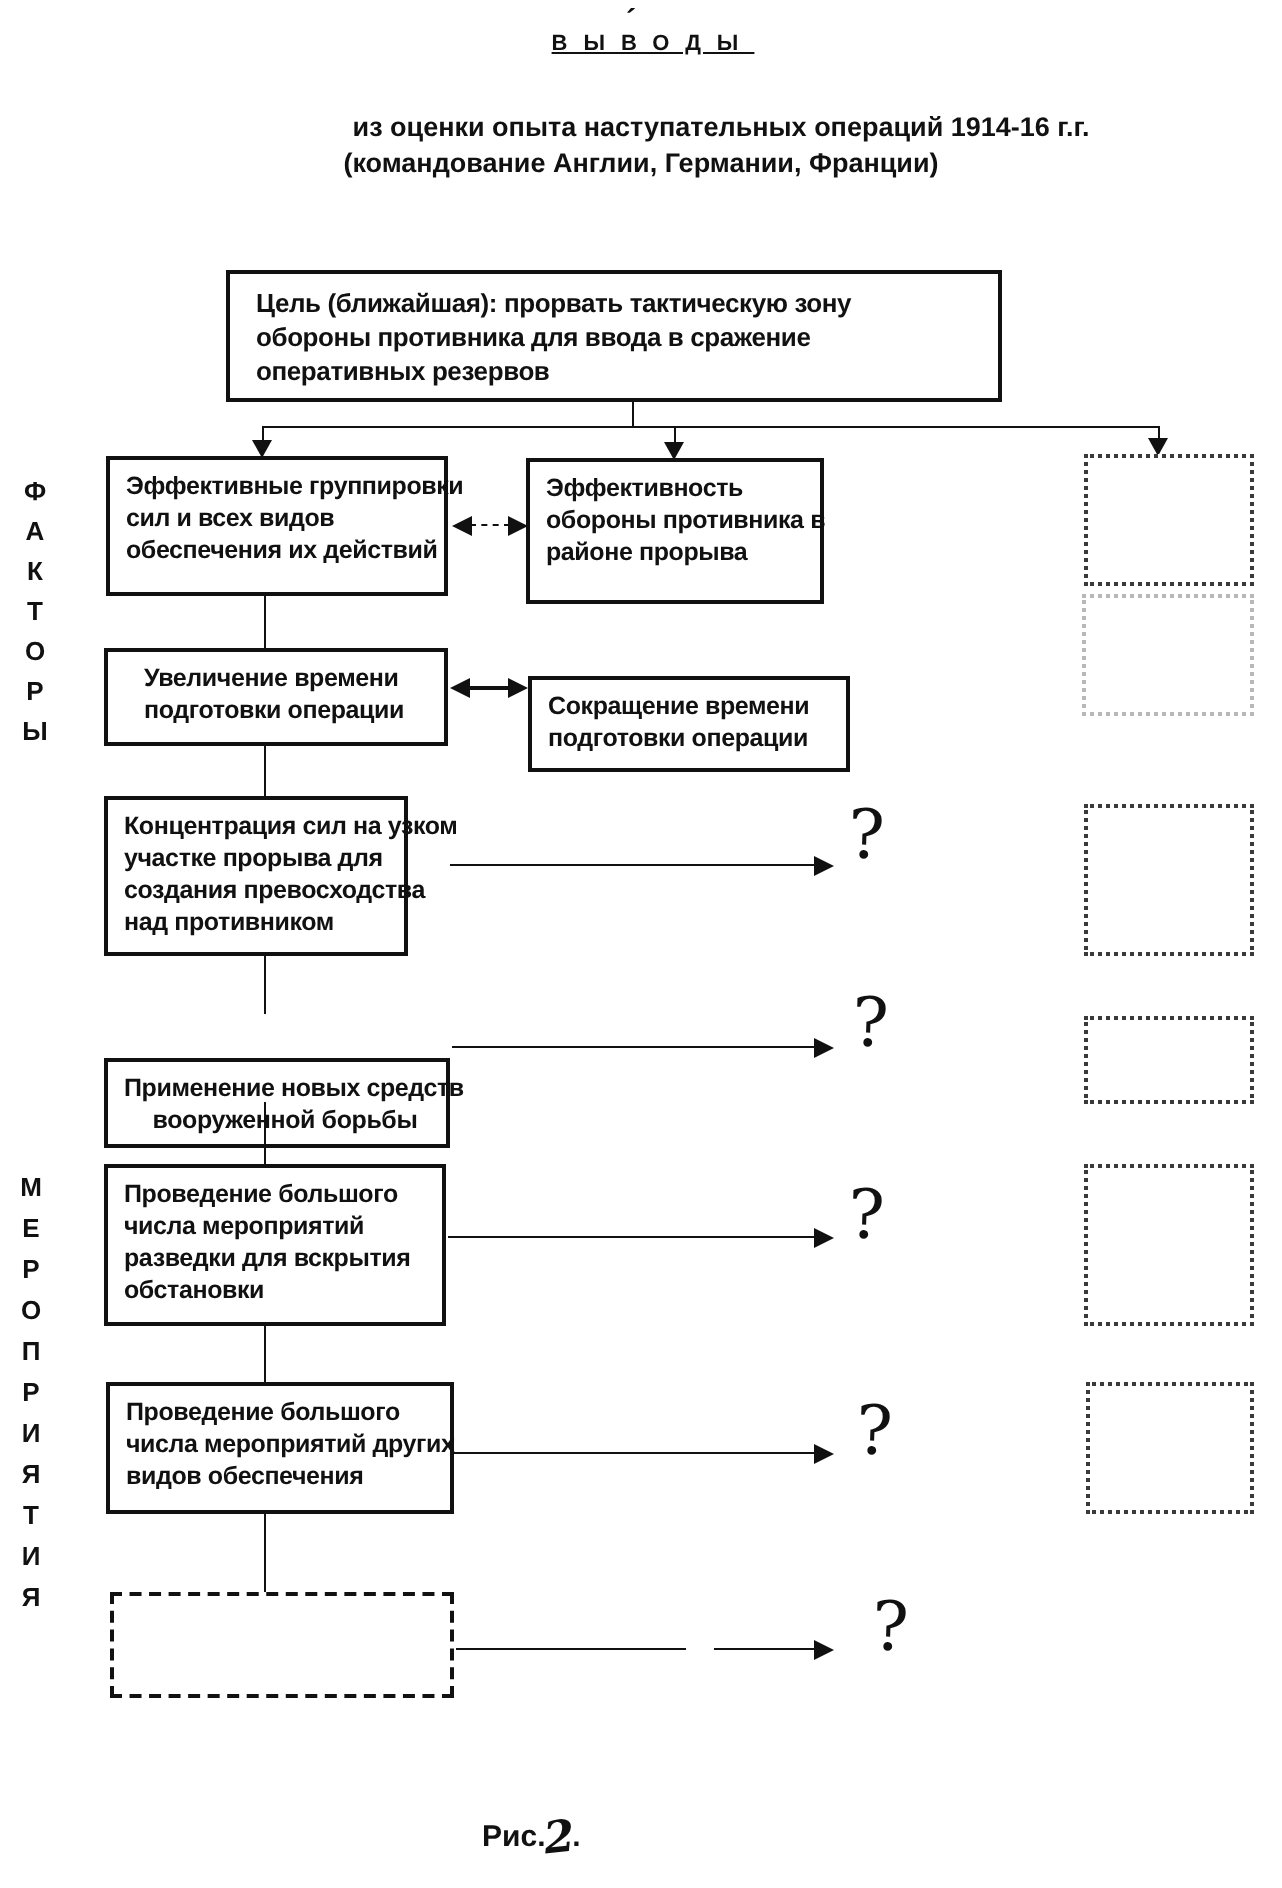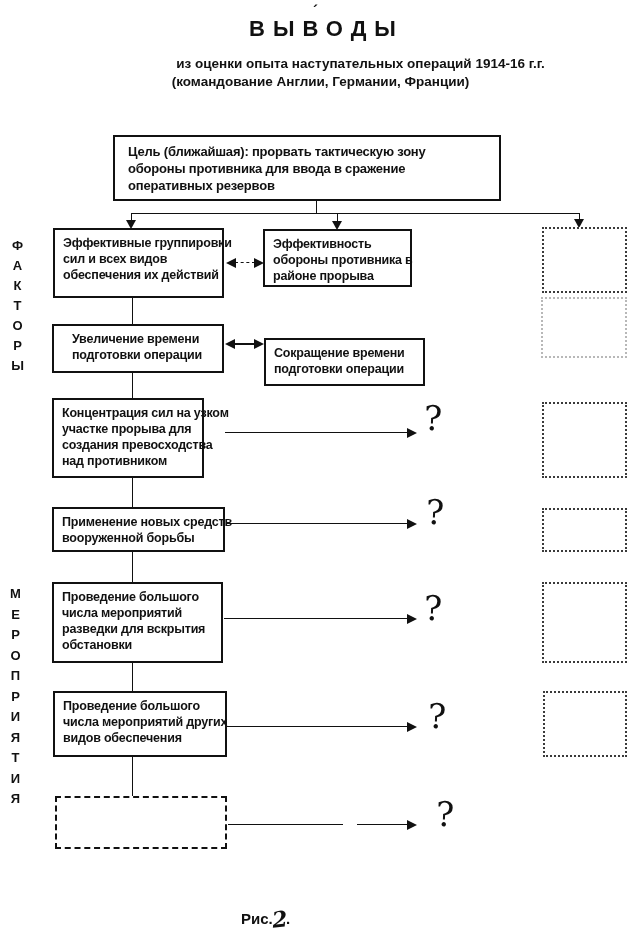--- a/index.html
+++ b/index.html
@@ -1,37 +1,37 @@
 <!DOCTYPE html>
 <html><head>
 <meta charset="utf-8">
 <style>
   html,body{margin:0;padding:0;background:#ffffff;}
   #page{position:relative;width:641px;height:944px;background:#ffffff;overflow:hidden;
         font-family:"Liberation Sans",sans-serif;color:#111;}
   .abs{position:absolute;}
   
-  .title{left:0;top:16px;width:641px;text-align:center;font-size:22px;font-weight:bold;
-         letter-spacing:8px;padding-left:12px;box-sizing:border-box;}
+  .title{left:0;top:16px;width:641px;text-align:center;font-size:11px;font-weight:bold;
+         letter-spacing:8px;padding-left:12px;box-sizing:border-box;text-decoration:underline;}
   .stress{left:313px;top:2px;font-size:15px;font-weight:bold;}
   .sub1{left:0;top:56px;width:641px;text-align:center;font-size:13.5px;font-weight:bold;padding-left:40px;}
   .sub2{left:0;top:74px;width:641px;text-align:center;font-size:13.5px;font-weight:bold;}
   
   .box{border:2px solid #111;background:#fff;font-size:12.5px;font-weight:bold;
        line-height:16px;white-space:pre;letter-spacing:-0.2px;box-sizing:border-box;
        padding:5px 0 0 8px;}
   .goal{left:113px;top:135px;width:388px;height:66px;border-width:2.5px;
         font-size:13px;line-height:17px;padding:6px 0 0 13px;}
   .b1{left:53px;top:228px;width:171px;height:70px;}
   .b2{left:52px;top:324px;width:172px;height:49px;padding-left:18px;}
   .b3{left:52px;top:398px;width:152px;height:80px;}
-  .b4{left:52px;top:507px;width:173px;height:45px;}
+  .b4{left:52px;top:529px;width:173px;height:45px;text-align:center;}
   .b5{left:52px;top:582px;width:171px;height:81px;}
   .b6{left:53px;top:691px;width:174px;height:66px;}
-  .m1{left:263px;top:229px;width:149px;height:58px;}
+  .m1{left:263px;top:229px;width:149px;height:73px;}
   .m2{left:264px;top:321px;width:161px;height:48px;margin-top:17px;}
   .dashedbox{border:2px dashed #111;background:#fff;box-sizing:border-box;}
   .b7{left:55px;top:796px;width:172px;height:53px;}
   .unk{border:2px dotted #3a3a3a;background:#fff;box-sizing:border-box;}
   .r1{left:542px;top:227px;width:85px;height:66px;}
   .r2{left:541px;top:297px;width:86px;height:61px;border-color:#b8b8b8;}
   .r3{left:542px;top:402px;width:85px;height:76px;}
   .r4{left:542px;top:508px;width:85px;height:44px;}
   .r5{left:542px;top:582px;width:85px;height:81px;}
   .r6{left:543px;top:691px;width:84px;height:66px;}

